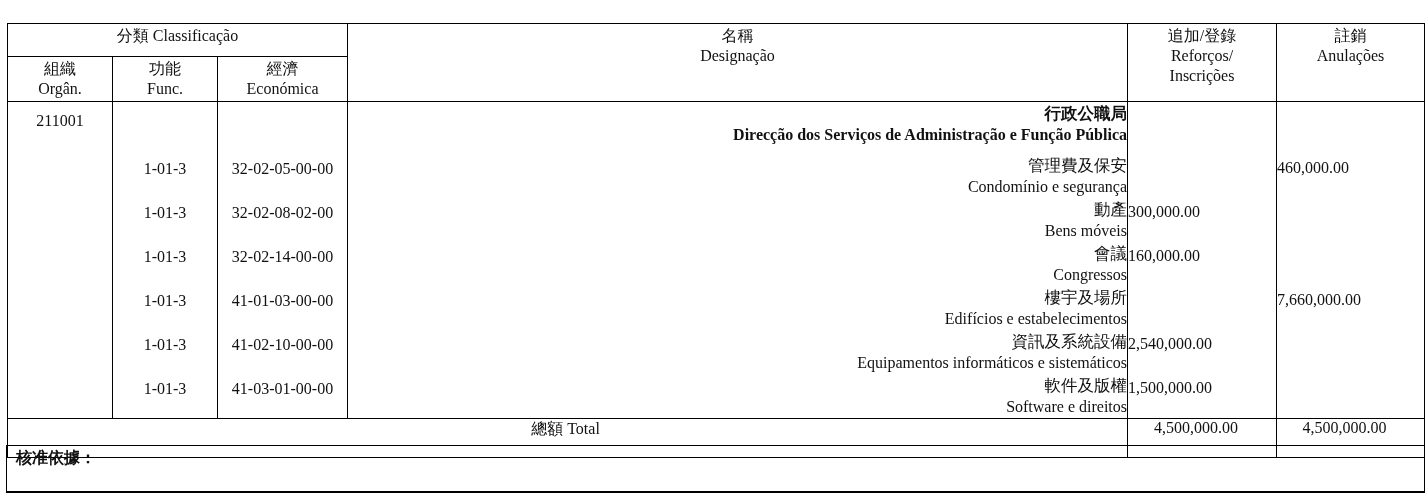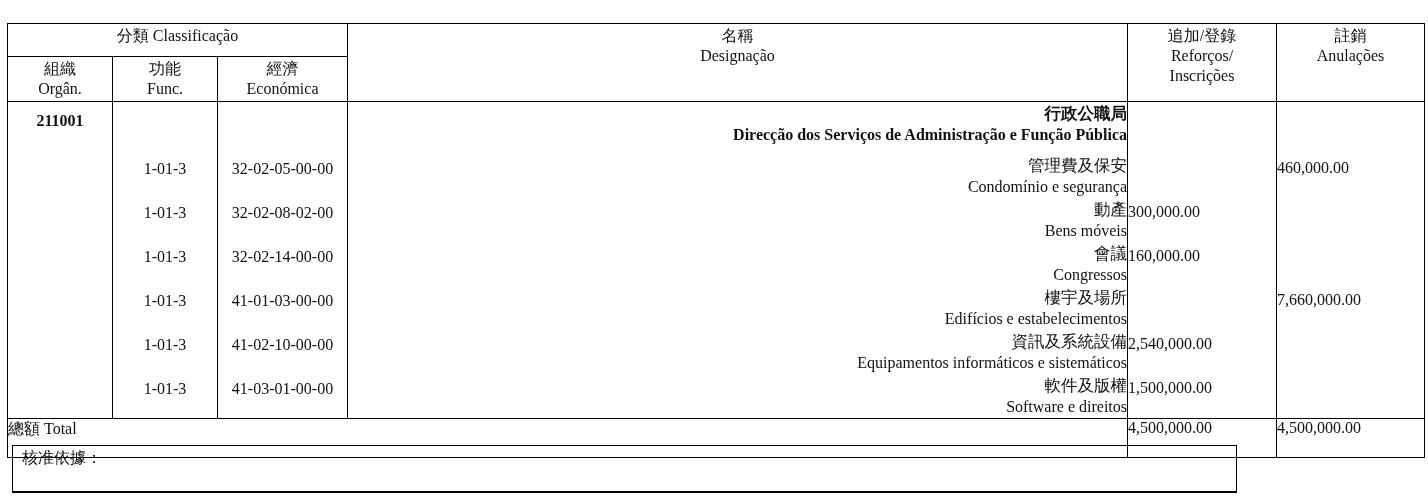--- a/index.html
+++ b/index.html
@@ -36,37 +36,38 @@
   
   .entry { height:44px; overflow:hidden; }
   .entry.dept { height:52px; }
   .code { text-align:center; padding-top:6px; font-size:16px; }
   .amount { text-align:left; padding-right:12px; padding-top:5px; }
   .desig { padding-left:7px;text-align:right; }
   .desig .zh { font-size:16.5px; line-height:22px; padding-top:1px; }
   .desig .pt { font-size:16px; line-height:20px; }
   .bold { font-weight:bold; }
   .org-code {
-    font-weight:bold; text-align:center;
+    font-weight:normal; text-align:center;
     padding-top:10px; font-size:16px;
   }
   td.total-label {
-    text-align:left; vertical-align:middle;
+    text-align:center; vertical-align:middle;
     padding-right:4px;
   }
   td.total-amount {
-    text-align:left; vertical-align:middle;
+    text-align:center; vertical-align:middle;
     padding-right:12px;
   }
   
   .footer-box {
-    position:absolute; left:12px; top:445px;
-    width:1225px; height:48px;
+    position:absolute; left:6px; top:445px;
+    width:1419px; height:48px;
     border:1.5px solid #000;
     border-bottom-width:2px;
+    font-weight:bold;
   }
   .f-label { position:absolute; left:9px; top:1px; }
   .f-value { position:absolute; left:342px; top:1px; }
   .f-line { font-size:16px; line-height:22px; white-space:nowrap; }
 </style>
 </head>
 <body>
 
 <table class="doc">
   <colgroup>

